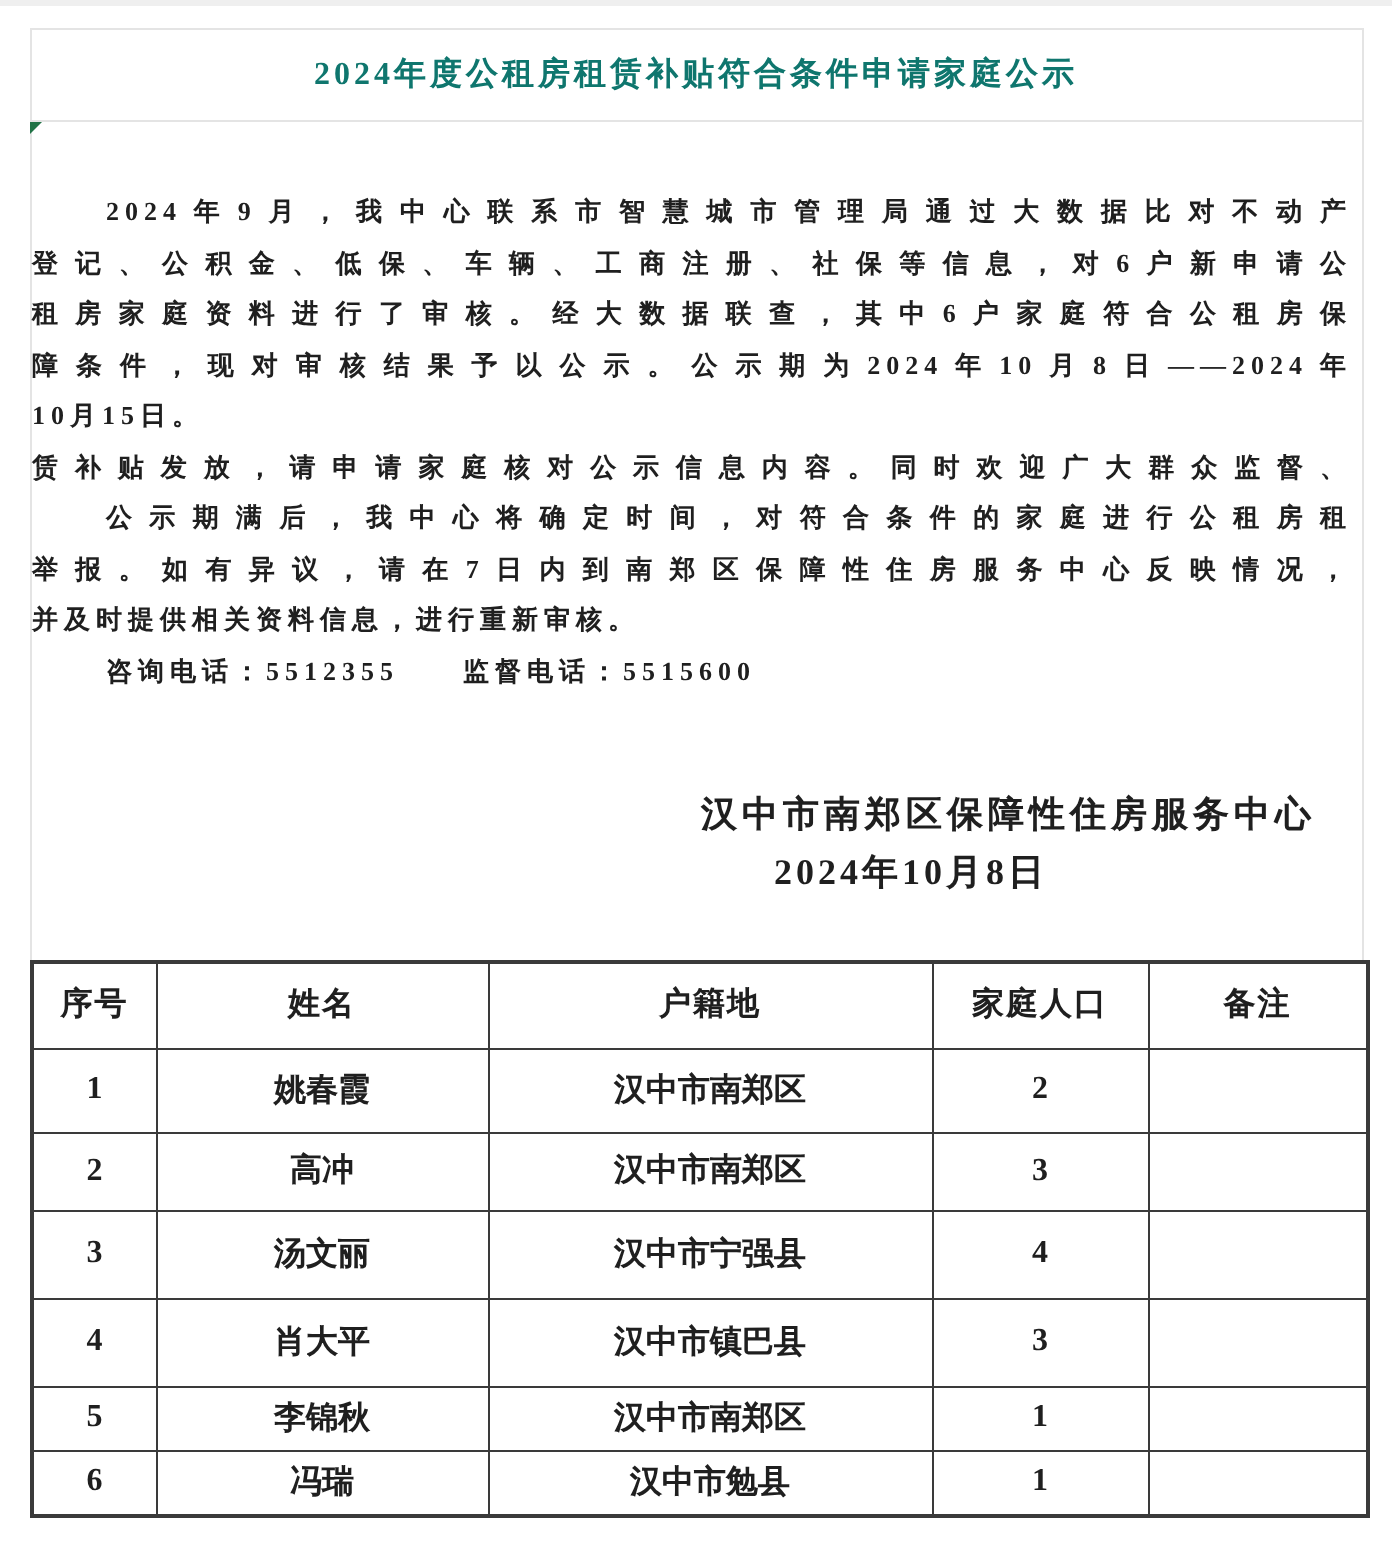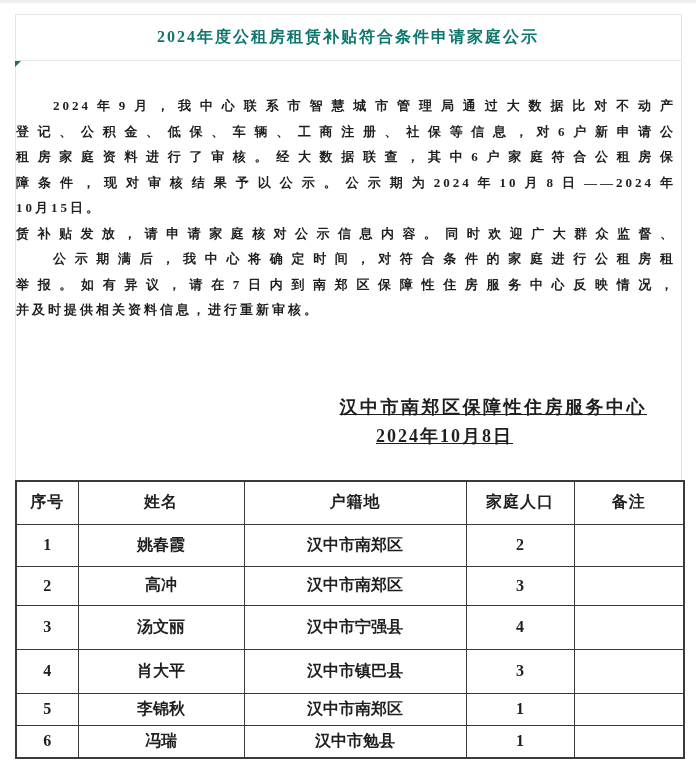--- a/index.html
+++ b/index.html
@@ -33,21 +33,21 @@
     position:absolute;top:93px;left:16px;width:660px;
     font-size:13px;font-weight:600;line-height:25.5px;letter-spacing:3px;
   }
   .bline{white-space:nowrap;}
   .bline.j{
     white-space:normal;
     text-align:justify;text-align-last:justify;text-justify:inter-character;
   }
   .bline.ind{text-indent:37px;}
   
-  .sig{position:absolute;top:395px;left:11px;width:666px;font-weight:700;color:#1f1f1f;text-decoration:underline;}
+  .sig{position:absolute;top:395px;left:22px;width:666px;font-weight:700;color:#1f1f1f;}
   .sig-org{text-align:right;padding-right:30px;font-size:18px;letter-spacing:2.5px;}
   .sig-date{text-align:right;padding-right:164px;font-size:18px;letter-spacing:2px;margin-top:5px;}
   
   table.applicants{
     position:absolute;left:15px;top:480px;width:668px;
     border-collapse:collapse;table-layout:fixed;
     border:2px solid #3a3a3a;
   }
   table.applicants th,table.applicants td{
     border:1px solid #3a3a3a;text-align:center;vertical-align:middle;
@@ -84,20 +84,21 @@
 <div class="body-block">
   <div class="bline j ind">2024年9月，我中心联系市智慧城市管理局通过大数据比对不动产</div>
   <div class="bline j">登记、公积金、低保、车辆、工商注册、社保等信息，对6户新申请公</div>
   <div class="bline j">租房家庭资料进行了审核。经大数据联查，其中6户家庭符合公租房保</div>
   <div class="bline j">障条件，现对审核结果予以公示。公示期为2024年10月8日——2024年</div>
   <div class="bline">10月15日。</div>
   <div class="bline j">赁补贴发放，请申请家庭核对公示信息内容。同时欢迎广大群众监督、</div>
   <div class="bline j ind">公示期满后，我中心将确定时间，对符合条件的家庭进行公租房租</div>
   <div class="bline j">举报。如有异议，请在7日内到南郑区保障性住房服务中心反映情况，</div>
   <div class="bline">并及时提供相关资料信息，进行重新审核。</div>
+  <div class="bline ind">咨询电话：5512355　　监督电话：5515600</div>
 </div>
 
 <div class="sig">
   <div class="sig-org">汉中市南郑区保障性住房服务中心</div>
   <div class="sig-date">2024年10月8日</div>
 </div>
 
 <table class="applicants">
   <colgroup>
     <col style="width:62px">

